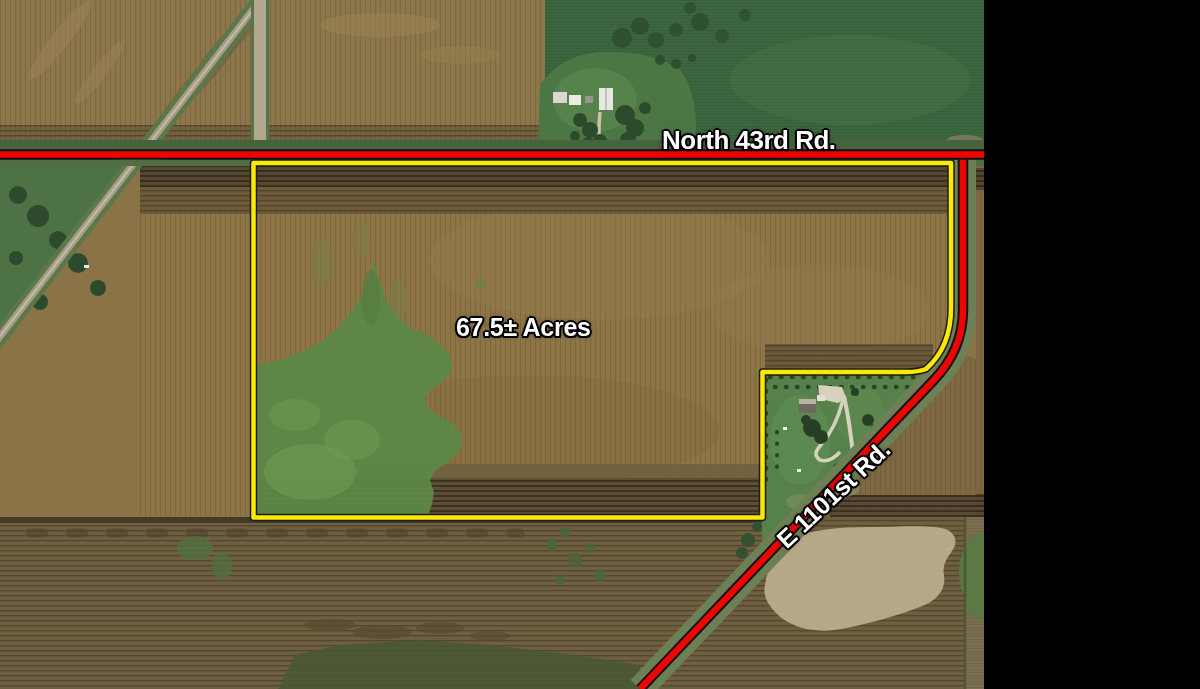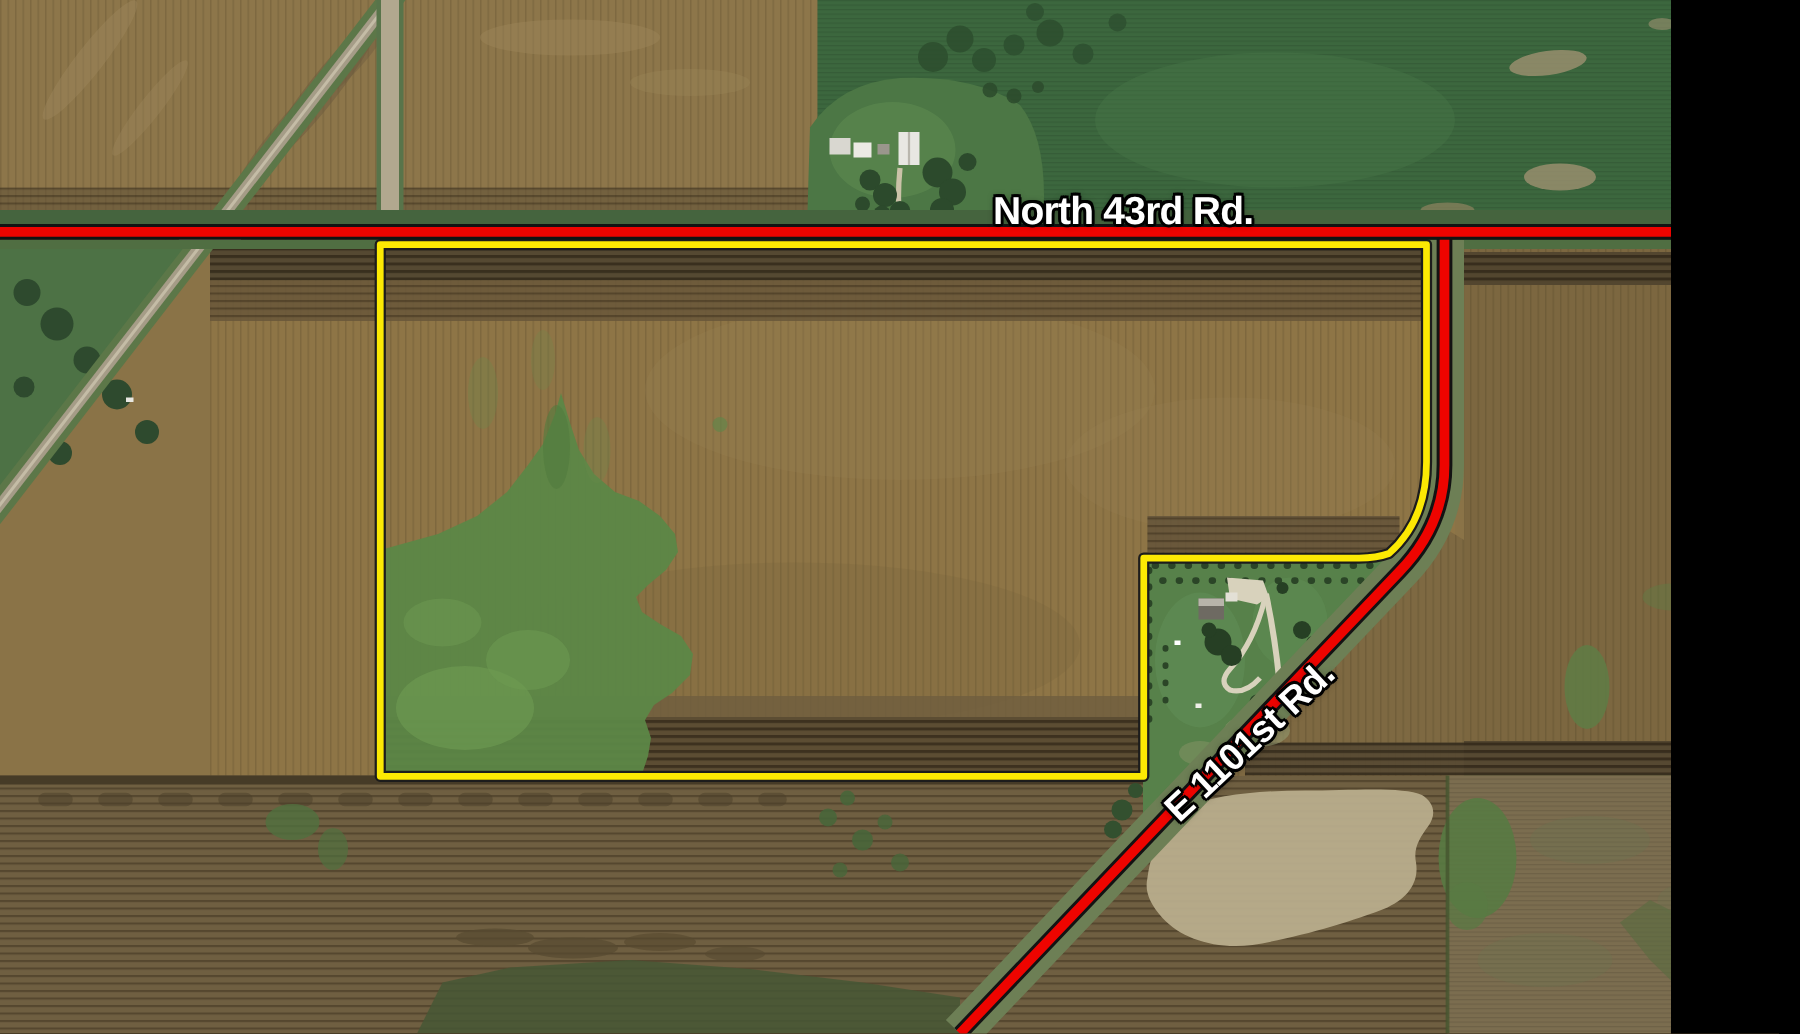--- a/index.html
+++ b/index.html
@@ -1,16 +1,16 @@
 <!DOCTYPE html>
 <html><head>
 <meta charset="utf-8">
 <style>
   html,body{margin:0;padding:0;background:#000;}
-  .stage{position:relative;width:1114px;height:689px;overflow:hidden;
+  .stage{position:relative;width:984px;height:689px;overflow:hidden;
          font-family:"Liberation Sans",sans-serif;}
   .stage svg{display:block;}
   .map-label{position:absolute;color:#fff;font-weight:700;line-height:1;
     white-space:nowrap;
     text-shadow:2px 0 0 #000,-2px 0 0 #000,0 2px 0 #000,0 -2px 0 #000,
       1.5px 1.5px 0 #000,-1.5px 1.5px 0 #000,1.5px -1.5px 0 #000,-1.5px -1.5px 0 #000,
       0 0 5px rgba(0,0,0,.65);}
   .label-north{left:662px;top:127px;font-size:26px;letter-spacing:-0.5px;}
   .label-acres{left:456px;top:315px;font-size:25px;letter-spacing:-0.3px;}
   .label-east{left:781px;top:531px;font-size:25px;letter-spacing:-0.3px;
@@ -255,14 +255,15 @@
     <path d="M 963,152 L 963,310 Q 963,350 933,381 L 640,689" stroke="#131313" stroke-width="10.5" fill="none"></path>
     <path d="M 963,152 L 963,310 Q 963,350 933,381 L 640,689" stroke="#ee0400" stroke-width="6.5" fill="none"></path>
   </g>
   <g>
     <path d="M -5,154.5 H 1205" stroke="#131313" stroke-width="10.5" fill="none"></path>
     <path d="M -5,154.5 H 1205" stroke="#ee0400" stroke-width="6.5" fill="none"></path>
   </g>
 </svg>
 
 <div class="map-label label-north">North 43rd Rd.</div>
+<div class="map-label label-acres">67.5± Acres</div>
 <div class="map-label label-east">E 1101st Rd.</div>
 </div>
 
 </body></html>

